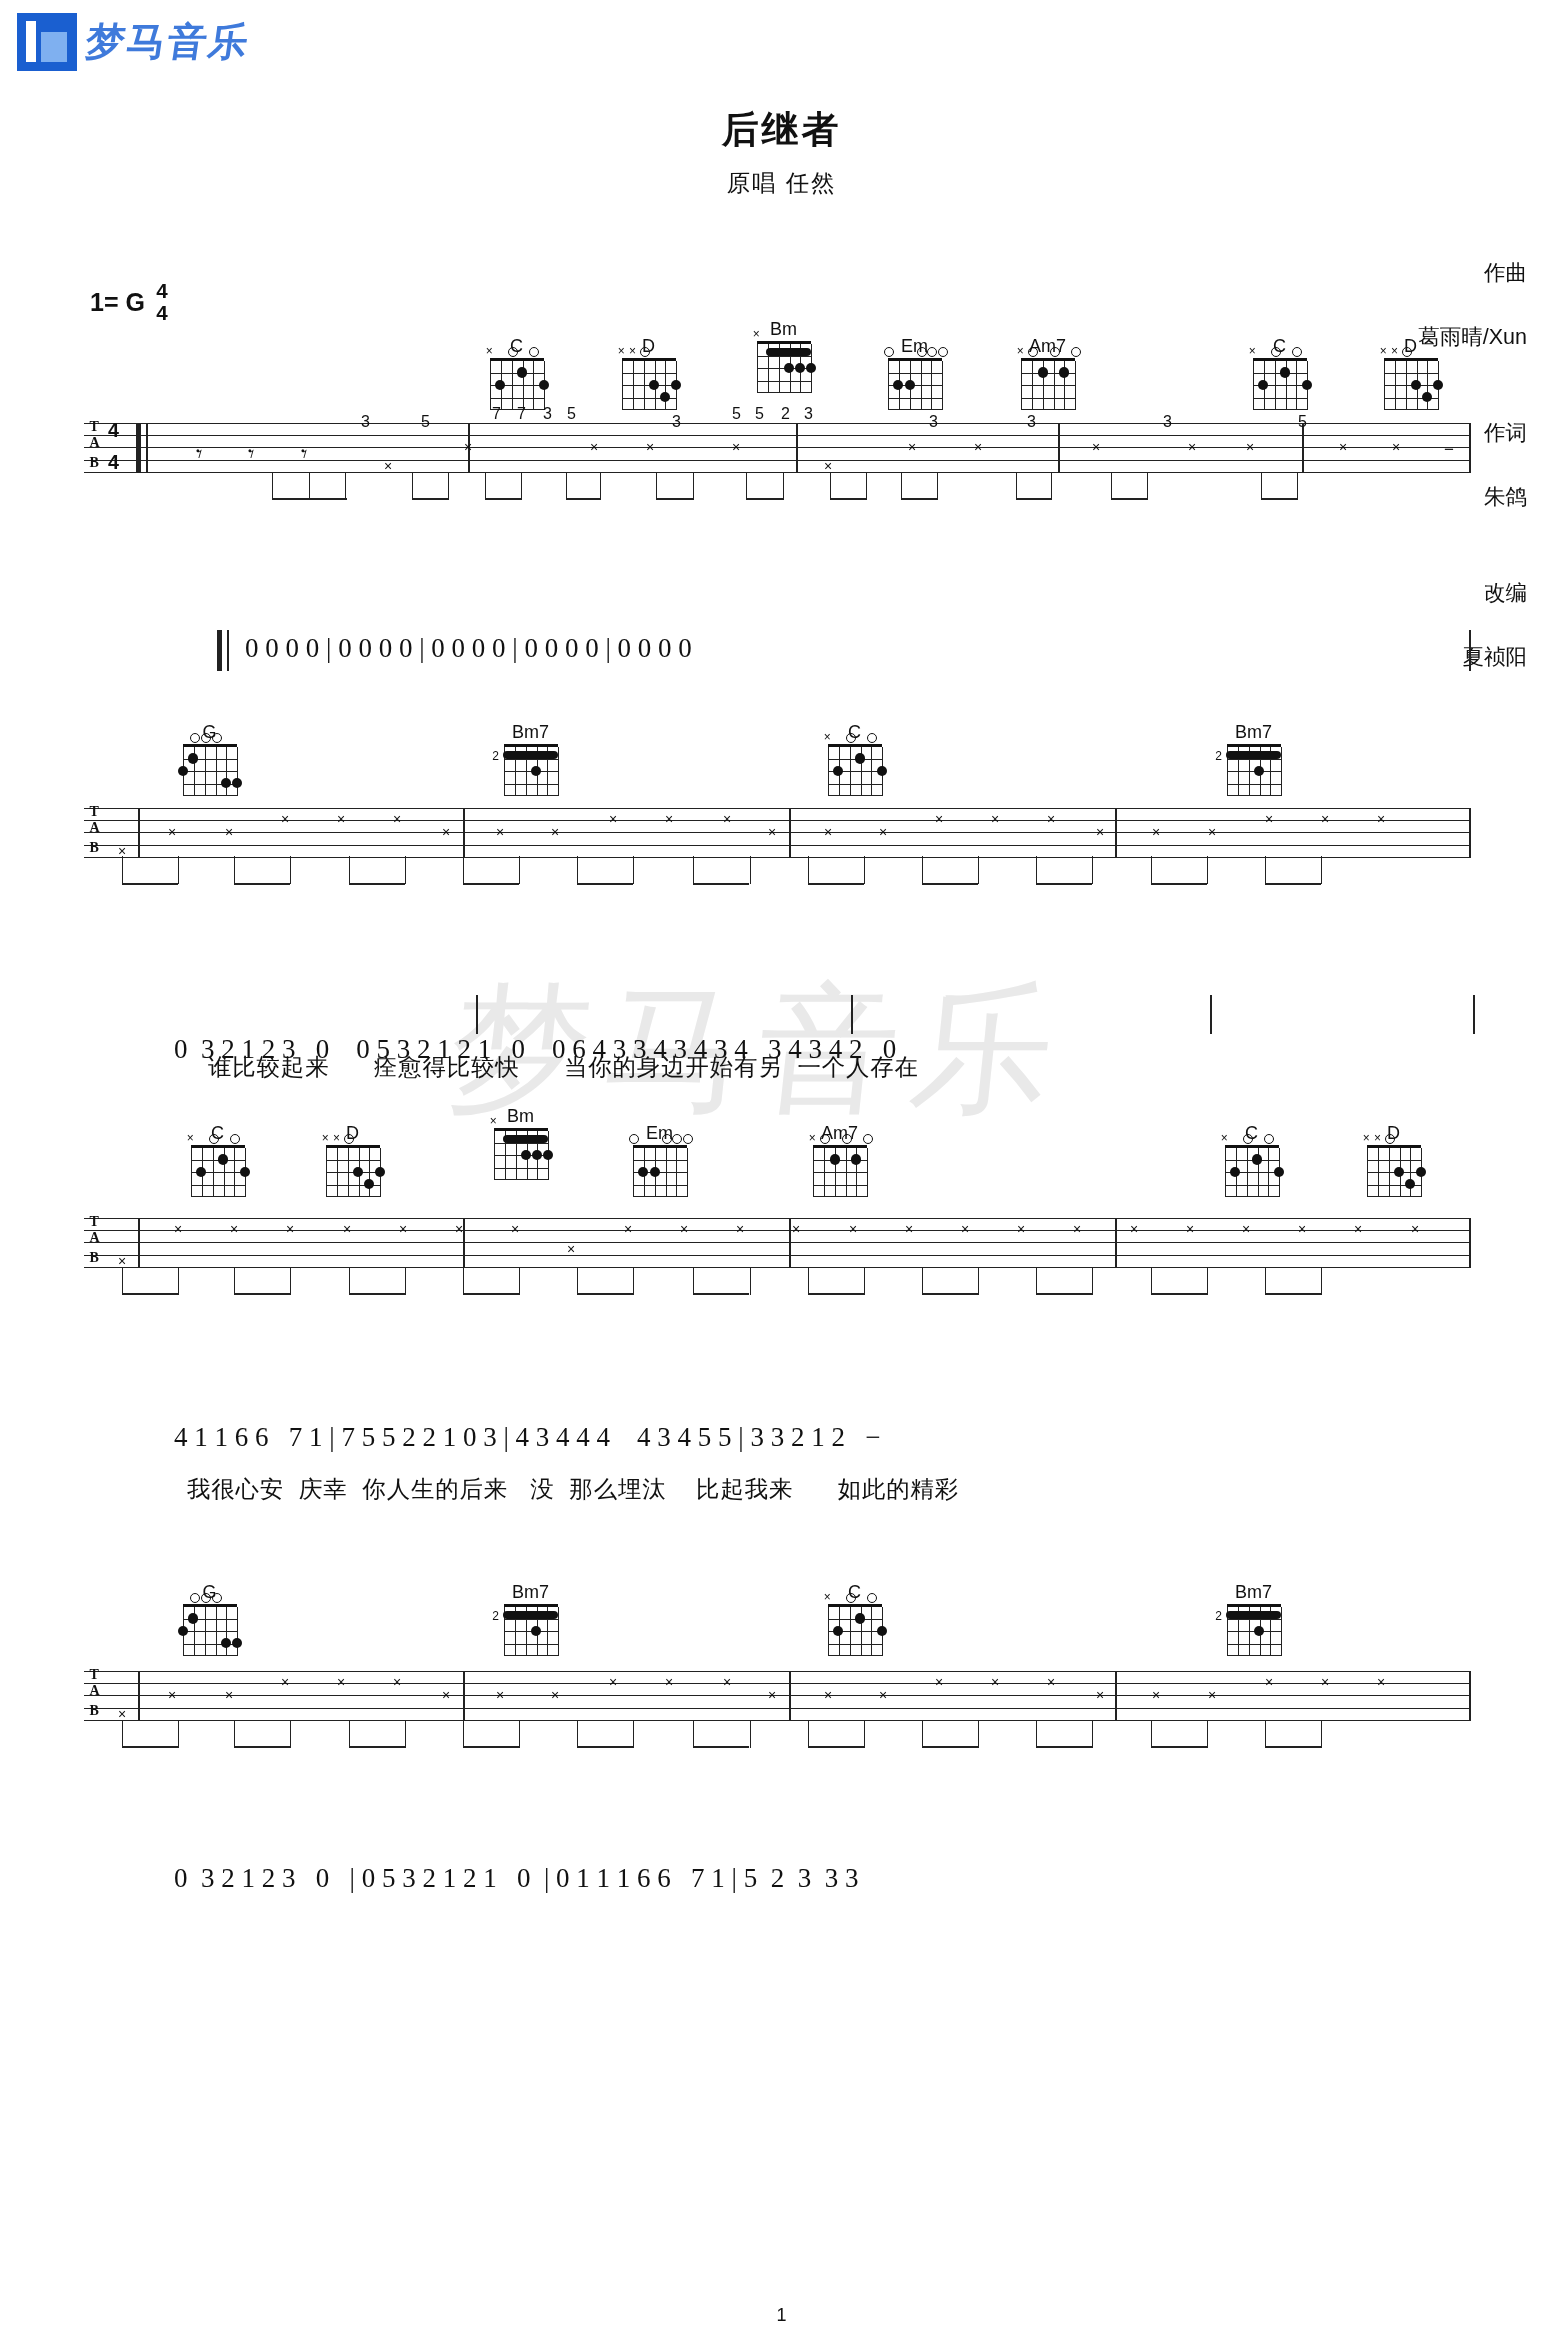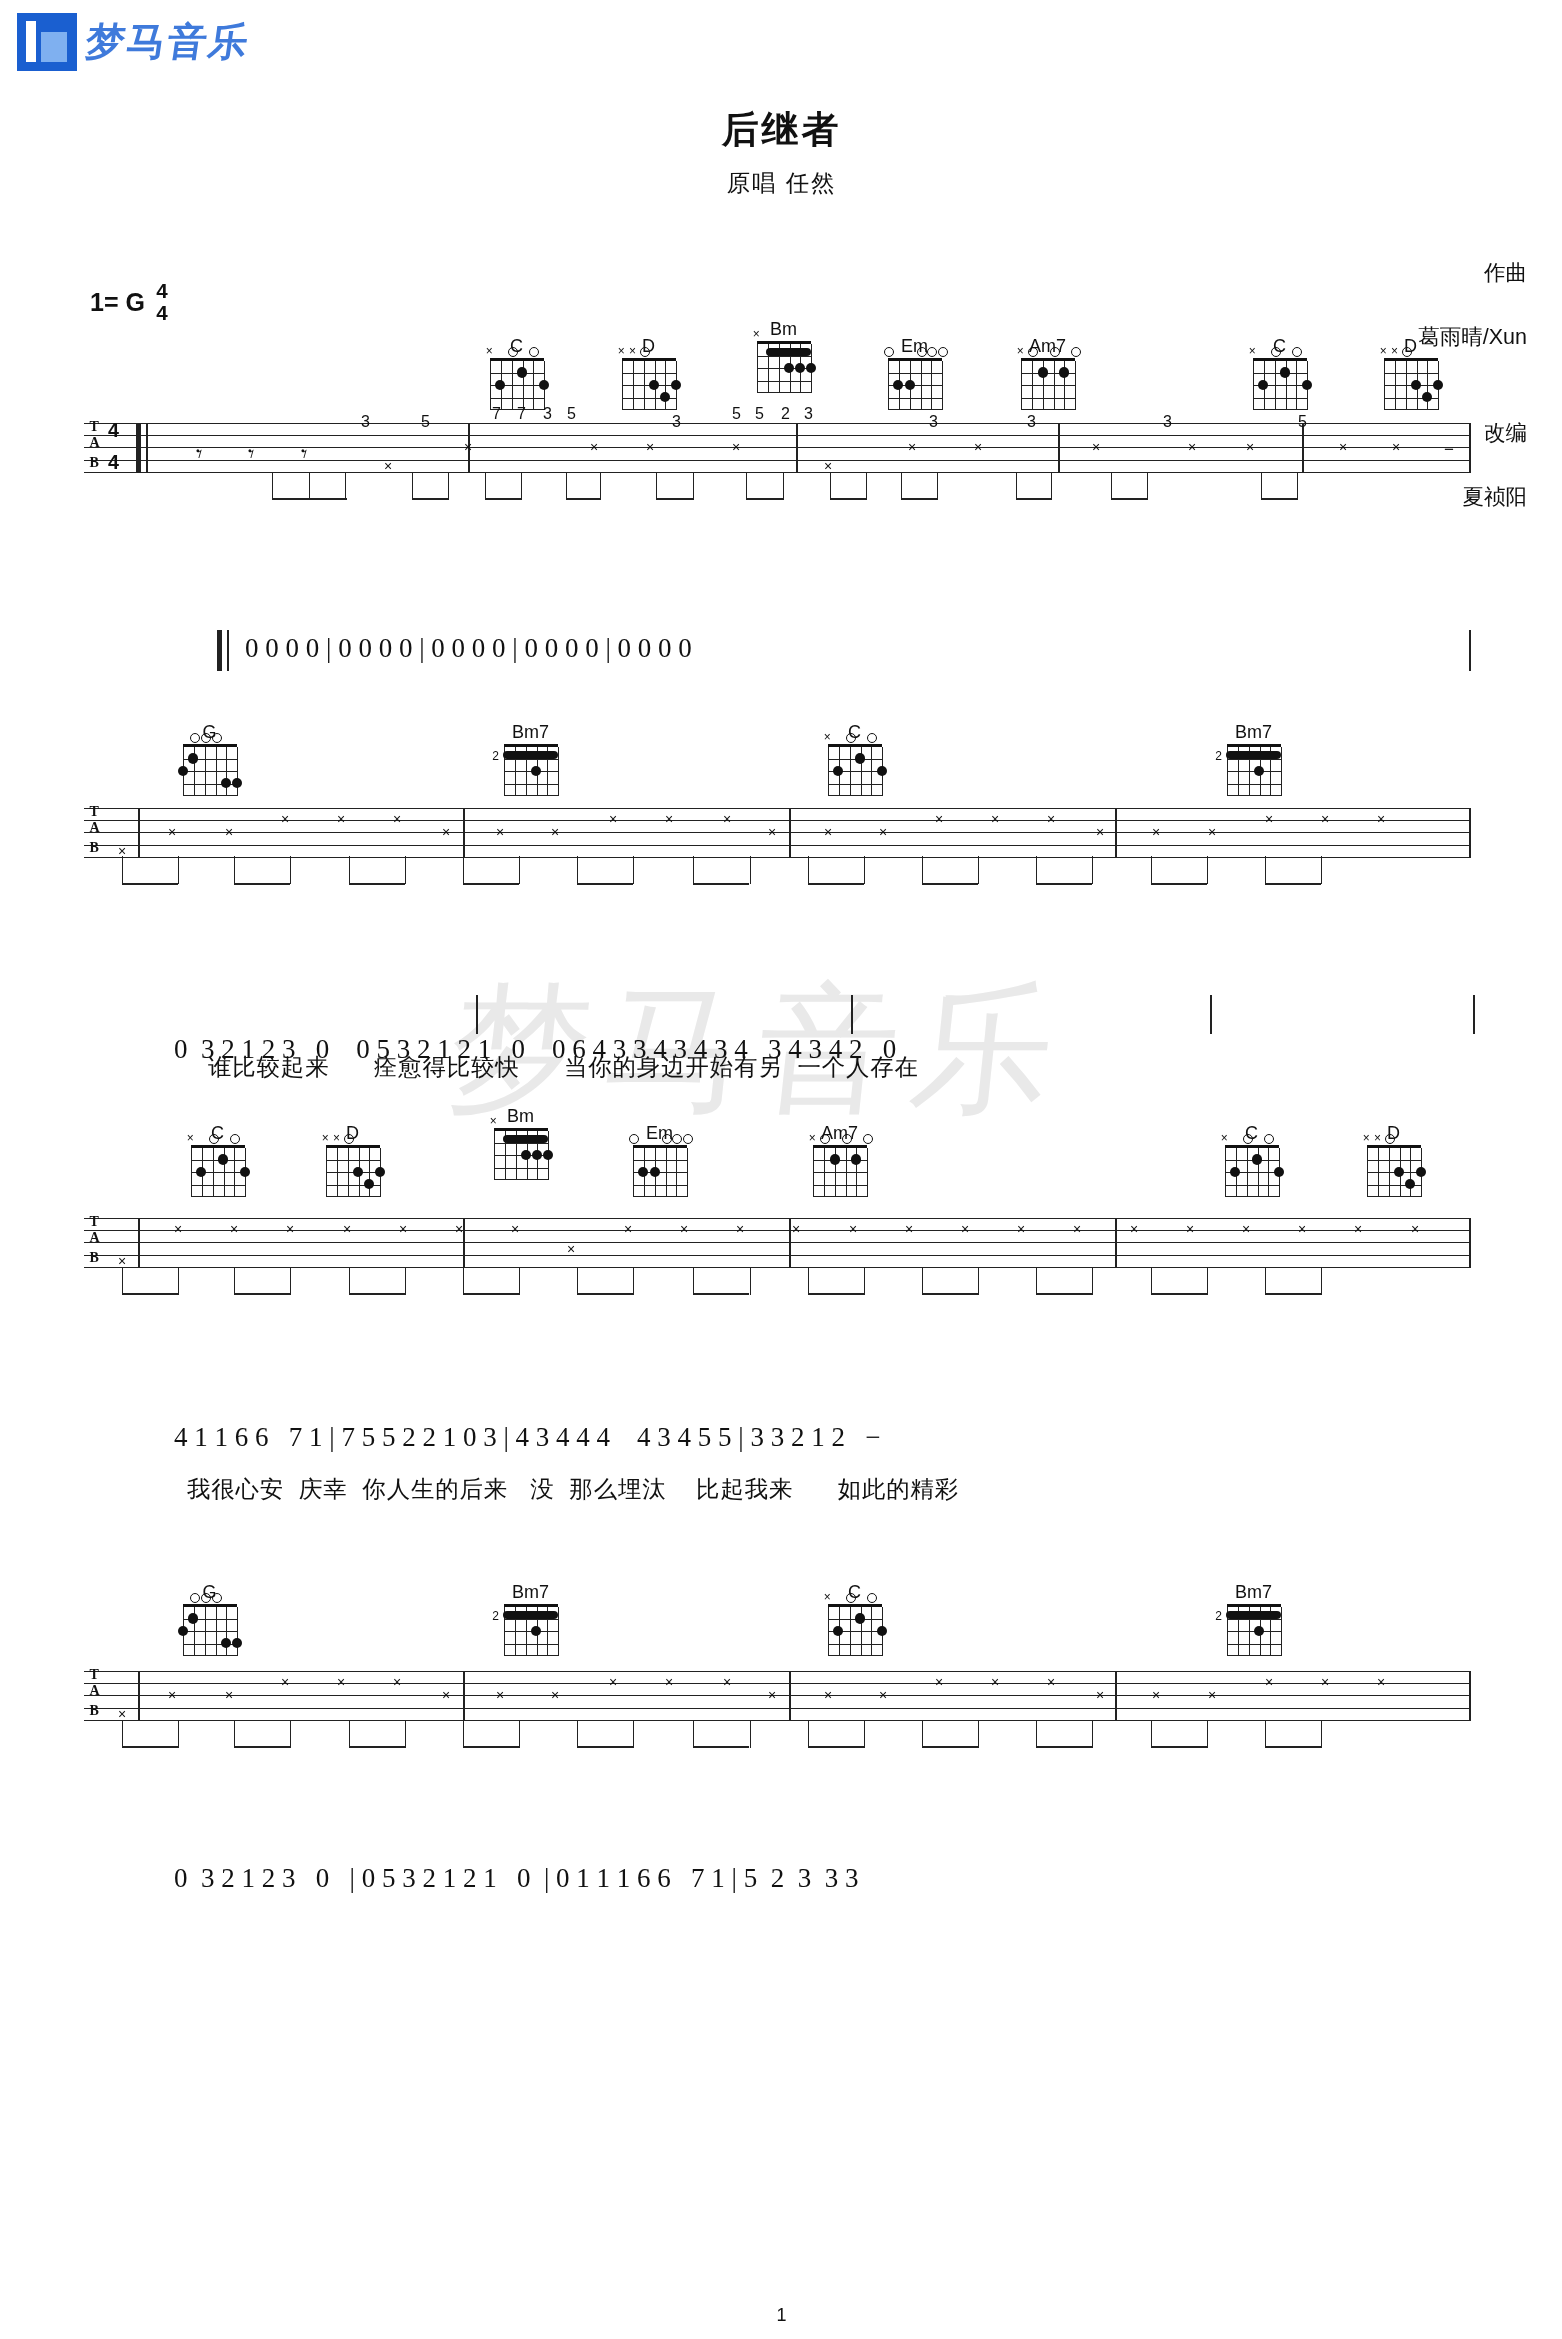--- a/index.html
+++ b/index.html
@@ -88,20 +88,25 @@
   </div>
 
   <div class="title">后继者</div>
   <div class="subtitle">原唱 任然</div>
 
   <div class="credits">
     <div class="row">
       <span>作曲</span>
       <span style="display:inline-block;width:24px"></span>
       <span>葛雨晴/Xun</span>
+    </div>
+    <div class="row">
+      <span>作词</span>
+      <span style="display:inline-block;width:92px"></span>
+      <span>朱鸽</span>
     </div>
     <div class="row">
       <span>改编</span>
       <span style="display:inline-block;width:73px"></span>
       <span>夏祯阳</span>
     </div>
   </div>
 
   <div class="keysig">
     <span>1= G</span>

